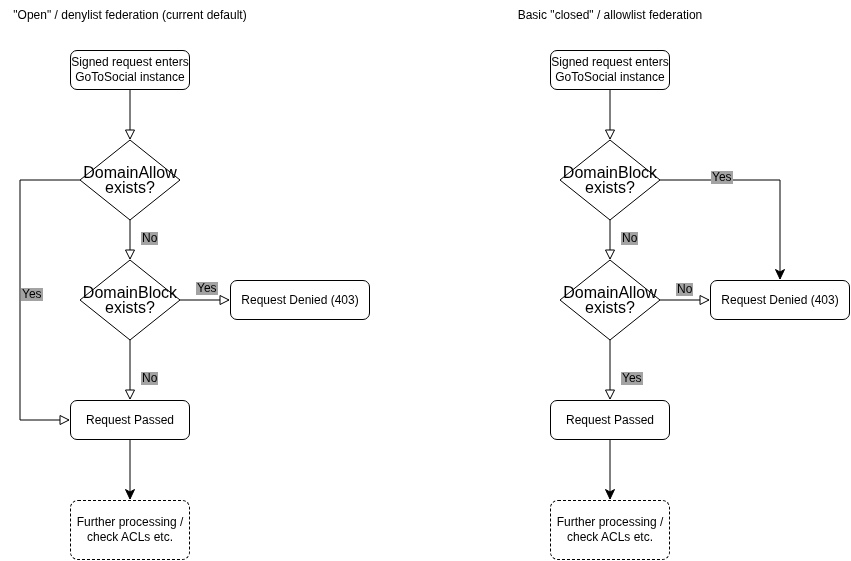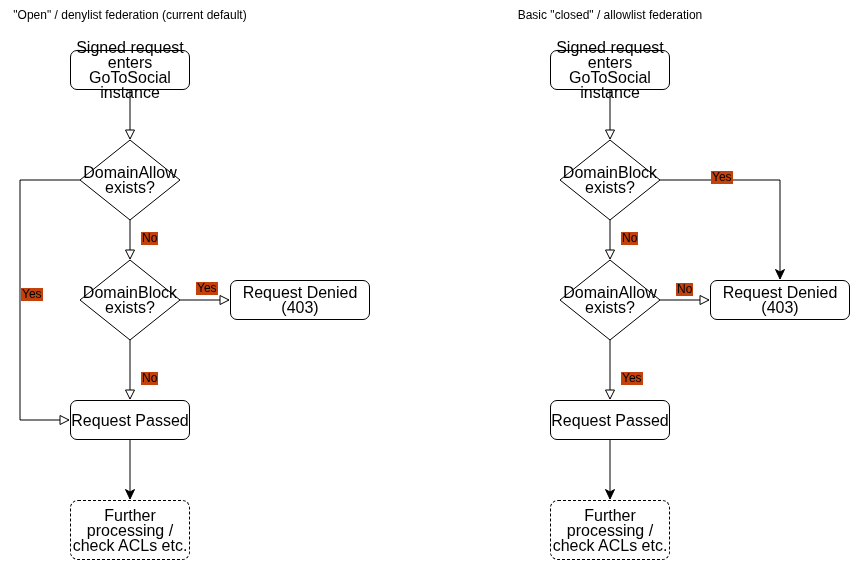--- a/index.html
+++ b/index.html
@@ -42,21 +42,21 @@
   }
   .node {
     position: absolute;
     box-sizing: border-box;
     background: #ffffff;
     border: 1px solid #000000;
     display: flex;
     align-items: center;
     justify-content: center;
     text-align: center;
-    font-size: 16px;
+    font-size: 12px;
     line-height: 15px;
     white-space: pre-line;
   }
   .node.rounded { border-radius: 7px; }
   .node.dashed  { border: 1px dashed #000000; border-radius: 8px; }
   .diamond-label {
     position: absolute;
     width: 100px;
     height: 80px;
     display: flex;
@@ -65,21 +65,21 @@
     text-align: center;
     font-size: 16px;
     line-height: 15px;
     white-space: pre-line;
     pointer-events: none;
   }
   .edge-label {
     position: absolute;
     font-size: 12px;
     line-height: 13px;
-    background: #c2410c;
+    background: #a3a3a3;
     padding: 0 1px;
     white-space: nowrap;
   }
 </style>
 </head>
 <body>
 
 <div class="canvas">
 
   <svg class="layer-svg" width="851" height="561" viewBox="0 0 851 561">

